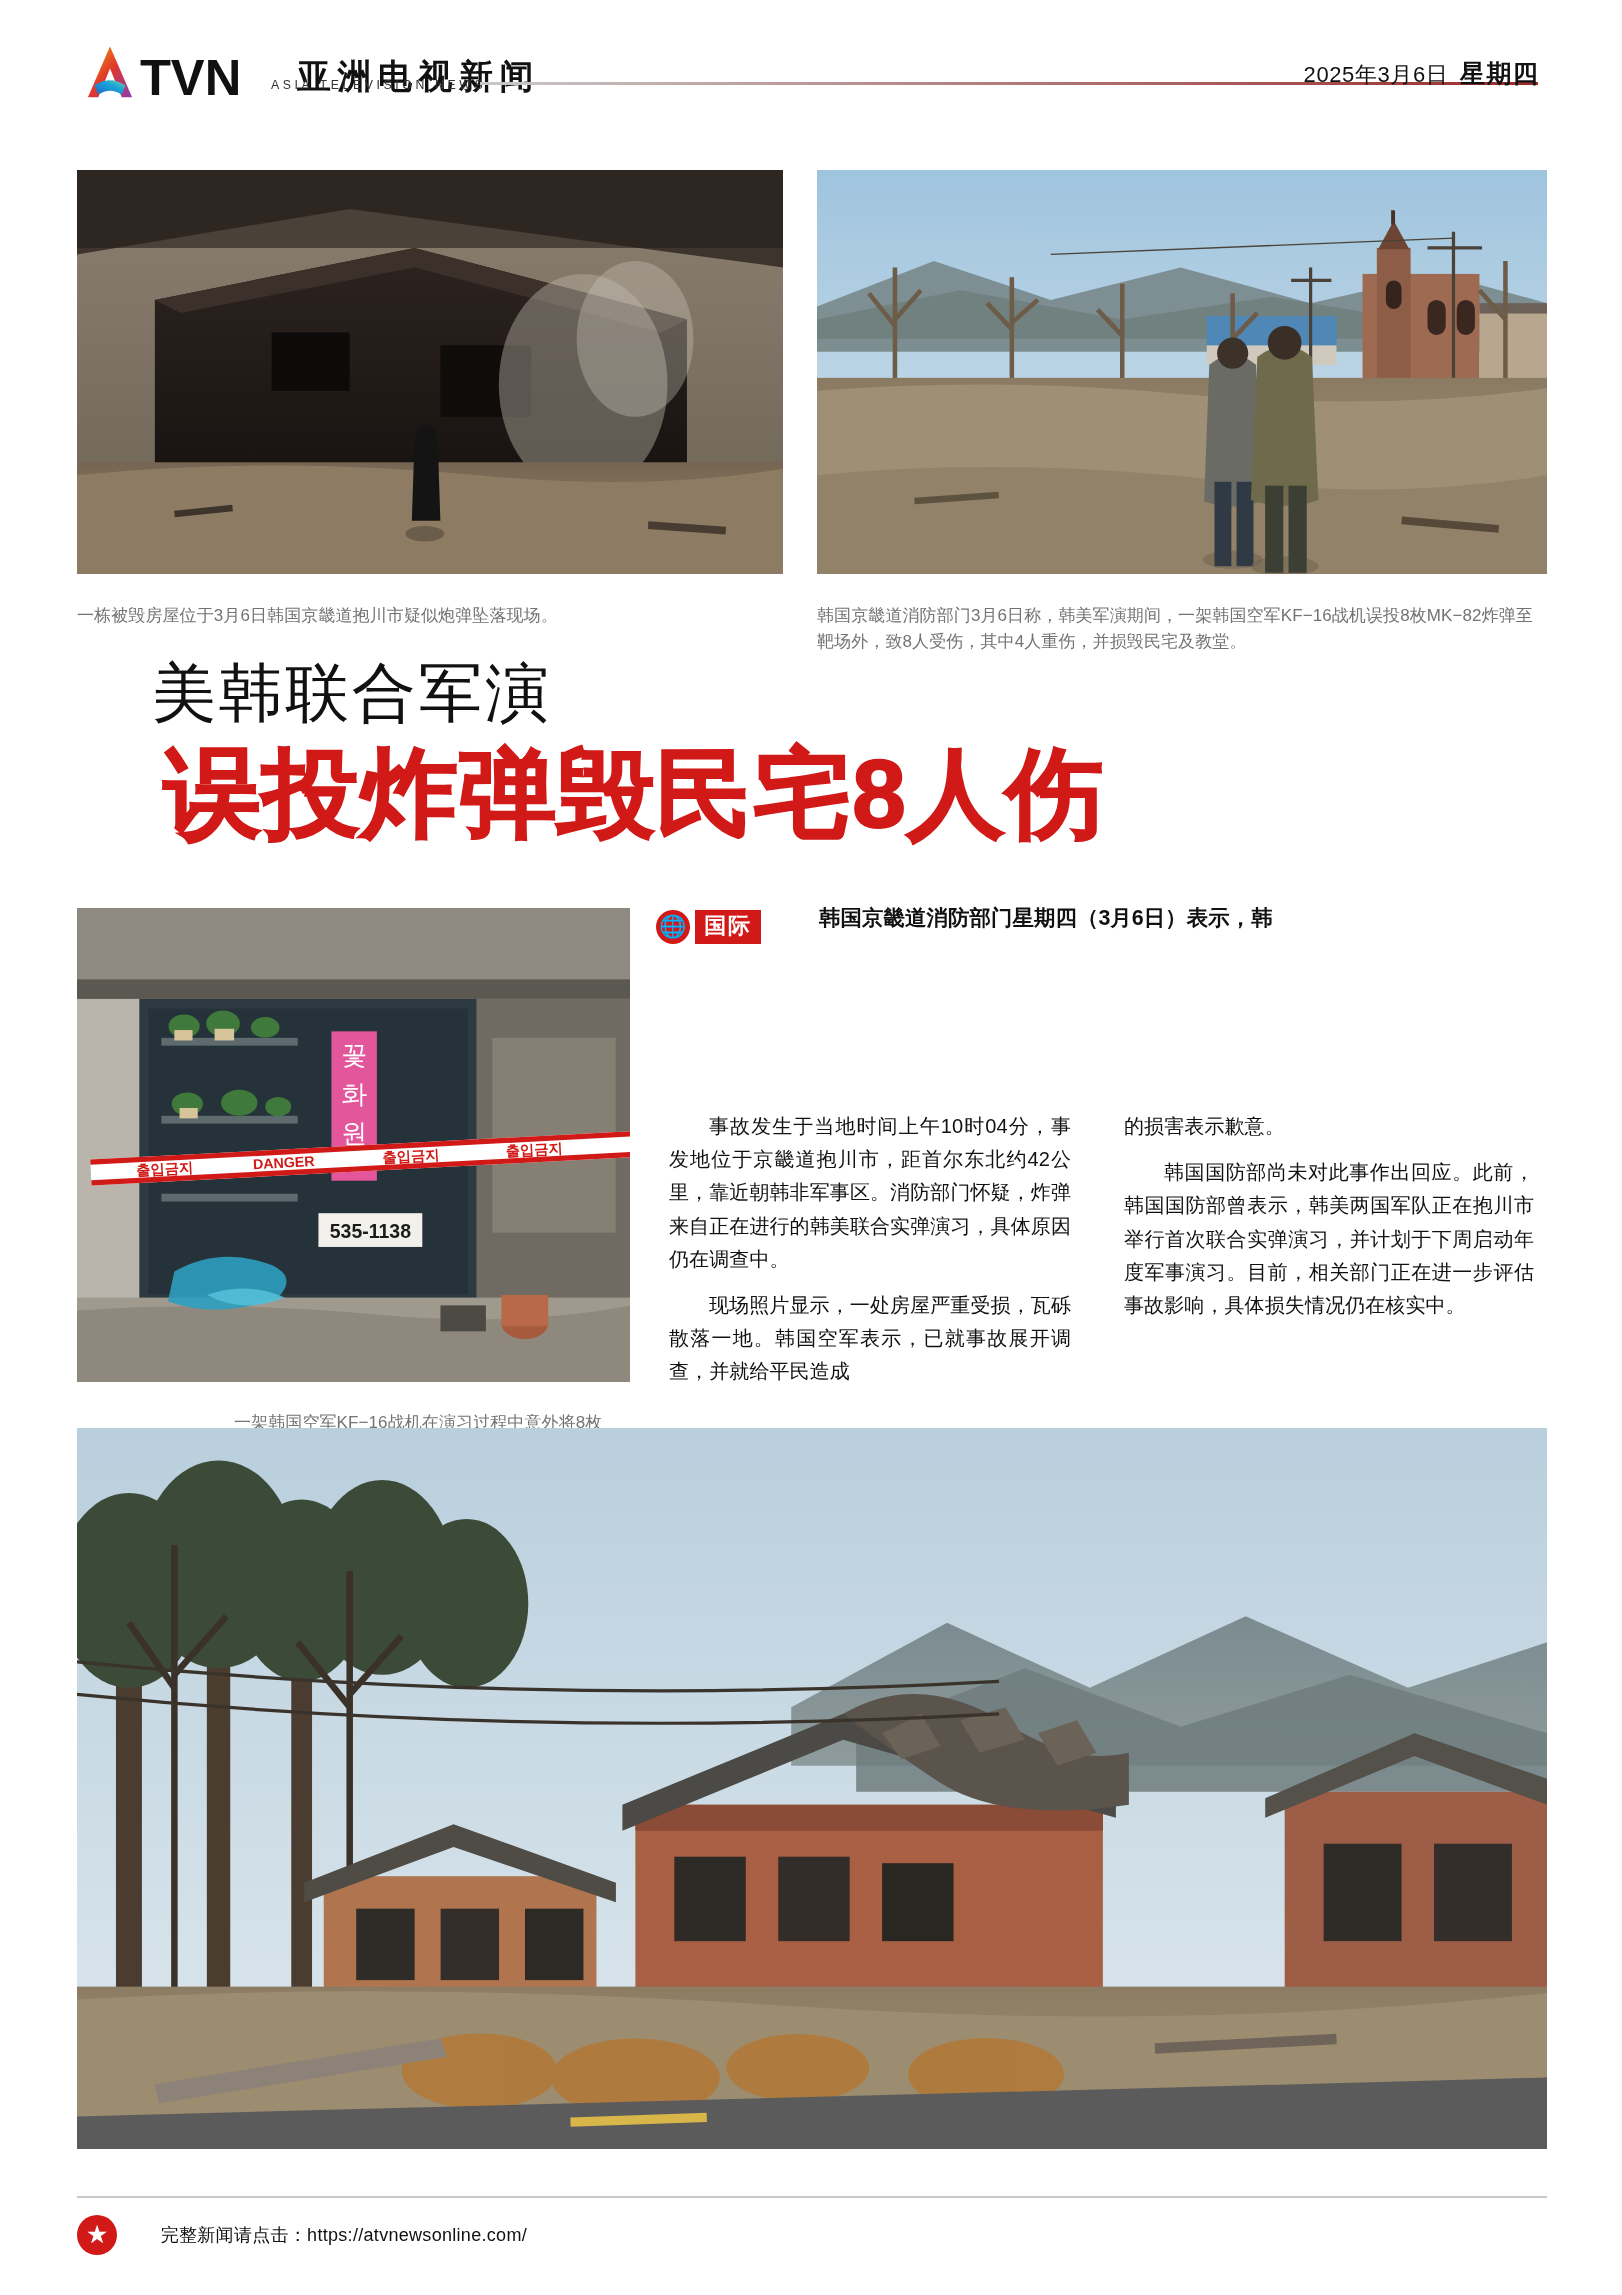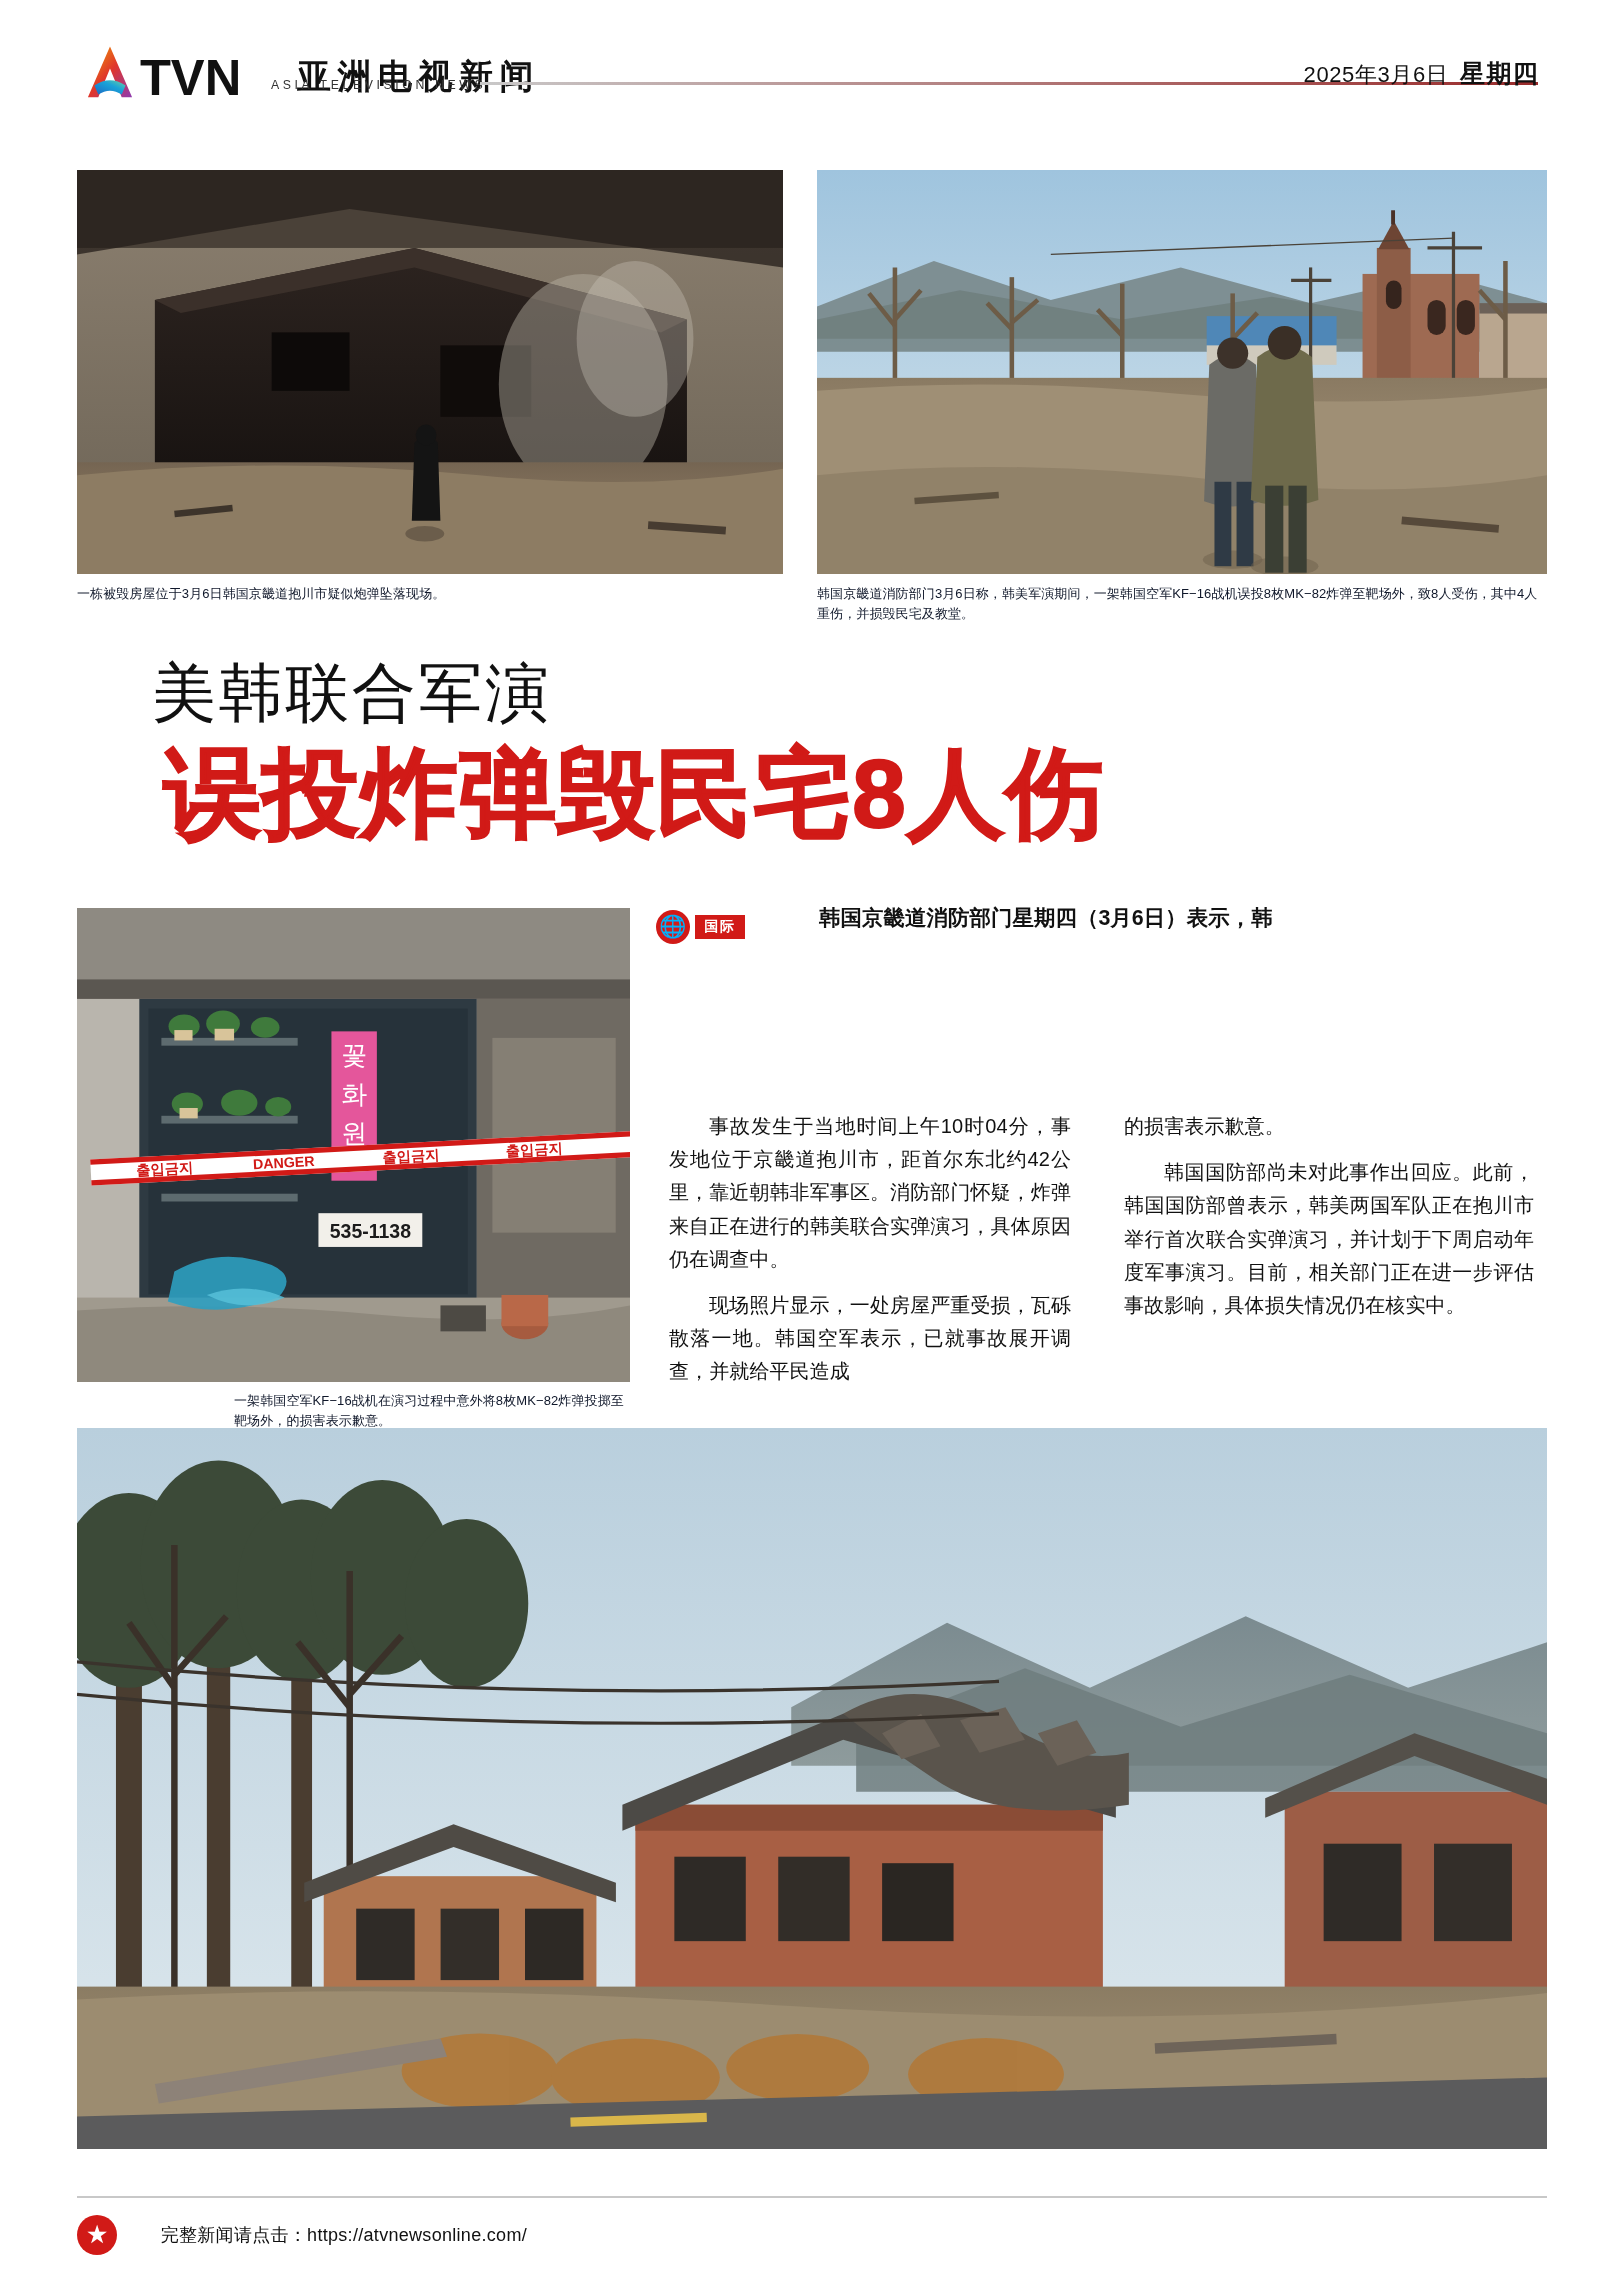--- a/index.html
+++ b/index.html
@@ -84,24 +84,25 @@
   }
 
   
   .photo {
     position: absolute;
     overflow: hidden;
     background: #5c5348;
   }
   .caption {
     position: absolute;
-    font-size: 13px;
+    font-size: 17px;
     line-height: 1.55;
-    color: #0f172a;
+    color: #737373;
     letter-spacing: 0.1px;
+    margin-top: 19px;
   }
 
   #photo-top-left { left: 77px; top: 170px; width: 706px; height: 404px; }
   #caption-top-left { left: 77px; top: 584px; width: 706px; }
 
   #photo-top-right { left: 817px; top: 170px; width: 730px; height: 404px; }
   #caption-top-right { left: 817px; top: 584px; width: 730px; }
 
   
   .headline-small {
@@ -145,21 +146,21 @@
     align-items: center;
     justify-content: center;
     color: #fff;
     font-size: 22px;
     line-height: 1;
   }
   .tag-label {
     margin-left: 5.2px;
     background: #d11a17;
     color: #fff;
-    font-size: 14px;
+    font-size: 22px;
     font-weight: bold;
     padding: 3.9px 9px 5.2px 9px;
     letter-spacing: 1.9px;
     line-height: 1.1;
   }
 
   .lede {
     position: absolute;
     left: 819px;
     top: 901px;

